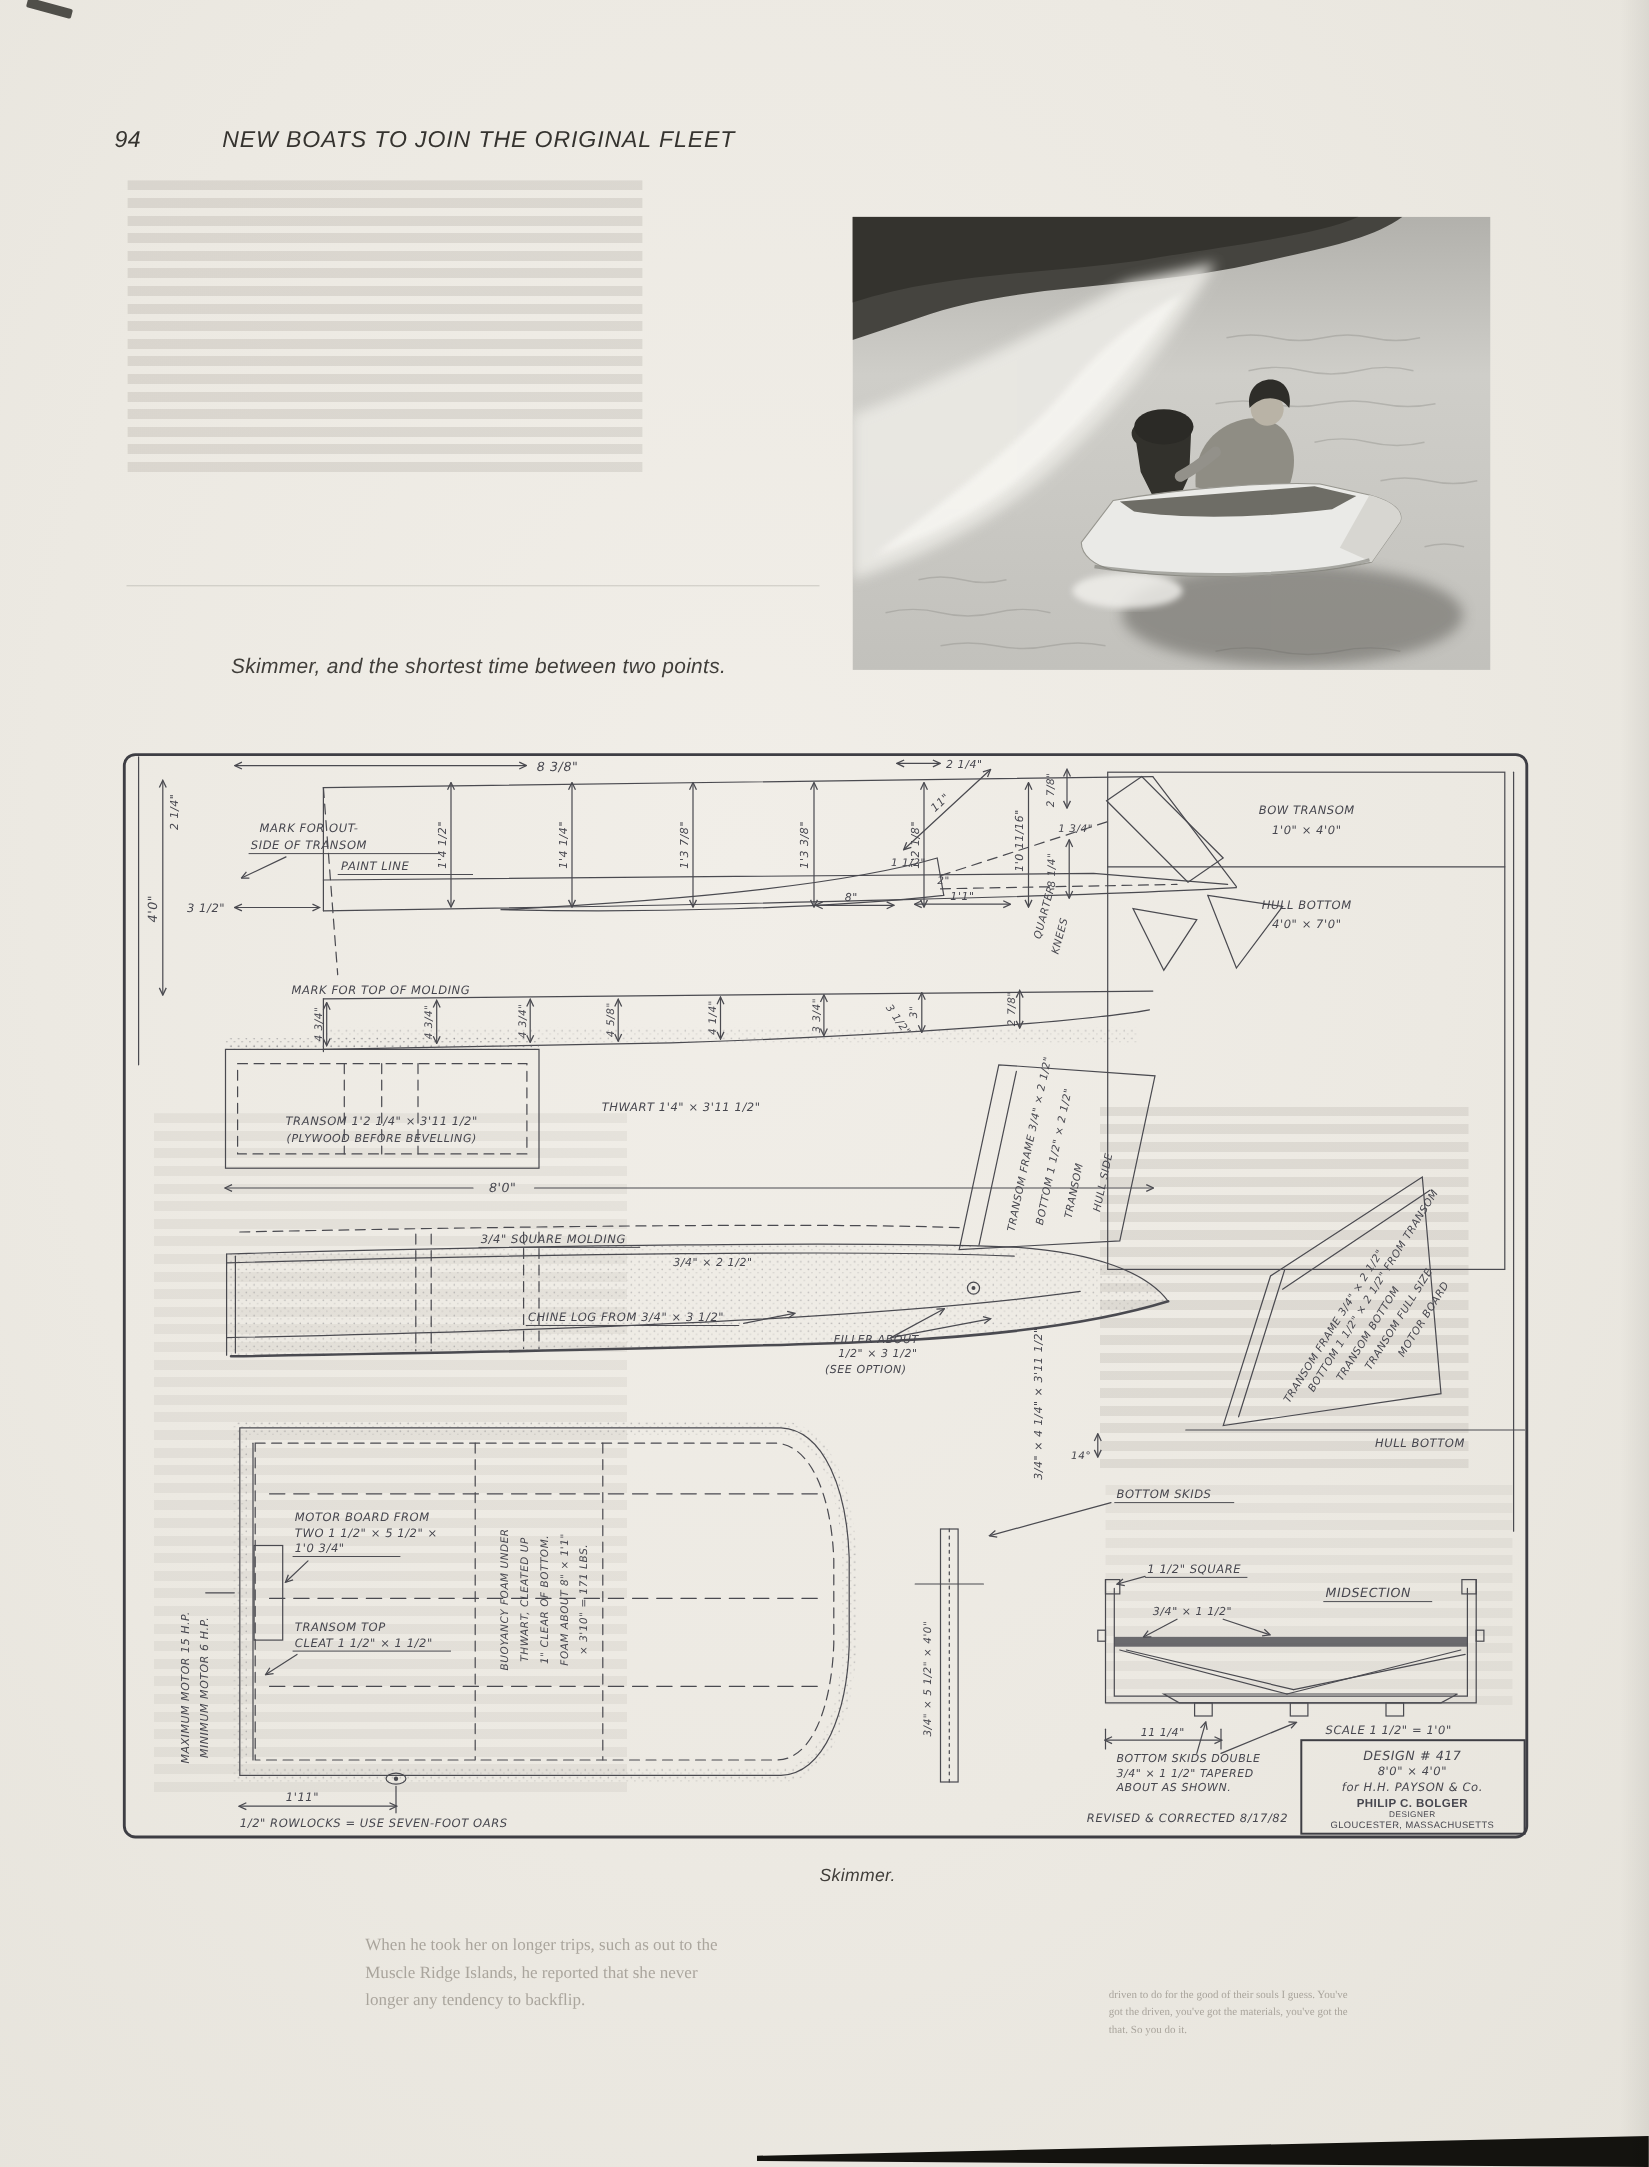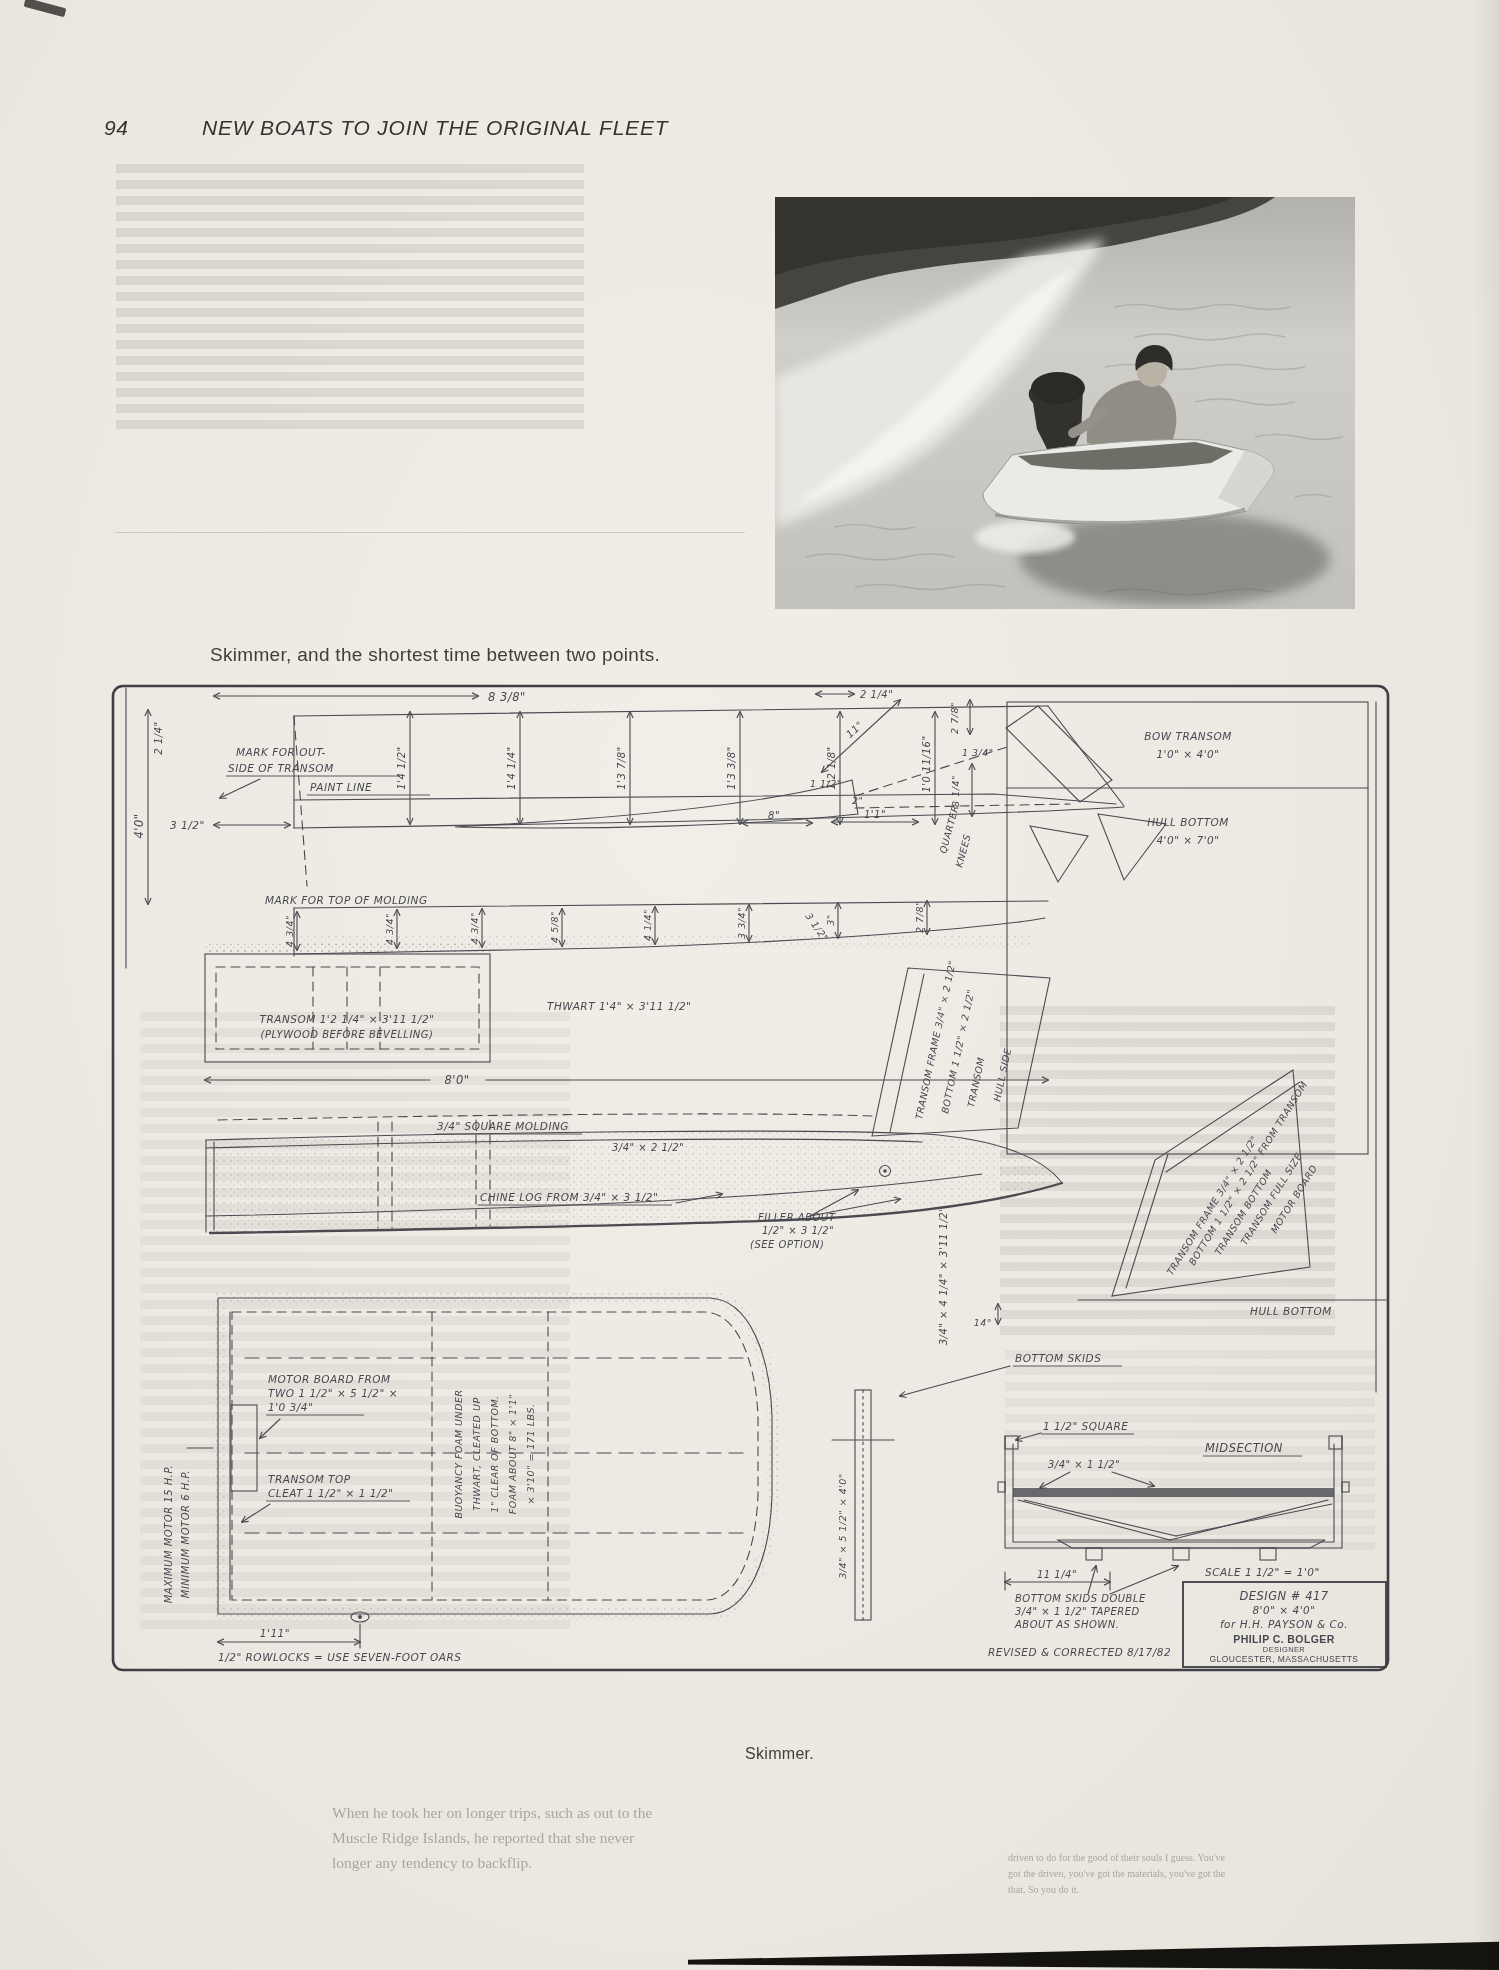--- a/index.html
+++ b/index.html
@@ -3,32 +3,32 @@
 <meta charset="utf-8">
 <style>
   html,body{margin:0;padding:0;background:#d8d5ce;}
   #page{position:relative;width:1499px;height:1970px;margin:0 auto;overflow:hidden;
         background:radial-gradient(ellipse at 45% 40%, #f1eee8 0%, #ece9e2 55%, #e6e3db 100%);
         font-family:"Liberation Sans", sans-serif;}
   #page::after{content:"";position:absolute;right:0;top:0;width:26px;height:100%;
         background:linear-gradient(to right, rgba(0,0,0,0), rgba(0,0,0,0.06));pointer-events:none;}
   .hdr-num{position:absolute;left:104px;top:116px;font-size:21px;font-style:italic;color:#35332f;letter-spacing:.5px;}
   .hdr-title{position:absolute;left:166px;top:116px;font-size:21px;font-style:italic;color:#35332f;letter-spacing:.8px;margin-left:36px;}
-  .cap{position:absolute;color:#403e3a;margin-top:48px;}
+  .cap{position:absolute;font-style:italic;color:#403e3a;}
   .cap1{left:210px;top:596px;font-size:19px;letter-spacing:.3px;}
   .cap2{left:745px;top:1697px;font-size:16px;letter-spacing:.3px;}
   .rule{position:absolute;left:115px;top:532px;width:630px;height:1px;background:rgba(60,55,50,.18);}
   .corner-mark{position:absolute;left:24px;top:3px;width:42px;height:9px;background:#35342f;border-radius:2px;transform:rotate(15deg);opacity:.85;}
   .bottom-wedge{position:absolute;left:688px;top:1940px;width:811px;height:30px;background:#14130f;
         clip-path:polygon(0 66%, 100% 6%, 100% 100%, 0 82%);}
   .ghostlines{position:absolute;z-index:1;
         background-image:repeating-linear-gradient(180deg, rgba(105,98,90,.17) 0px, rgba(105,98,90,.17) 9px, rgba(0,0,0,0) 9px, rgba(0,0,0,0) 16px);
         filter:blur(.5px);}
   .ghosttext{position:absolute;z-index:1;font-family:"Liberation Serif", serif;color:rgba(72,64,56,.40);
-        filter:blur(.3px);white-space:nowrap;margin-top:44px;}
+        filter:blur(.3px);white-space:nowrap;}
   .ghosttext div{line-height:1.62;}
   .photo{position:absolute;left:775px;top:197px;width:580px;height:412px;z-index:2;}
   #plan-svg{position:absolute;left:110px;top:676px;width:1280px;height:1000px;z-index:2;}
   svg text{fill:#47474f;font-family:"DejaVu Sans", sans-serif;font-style:italic;letter-spacing:.5px;}
   .t9{font-size:9.5px;} .t10{font-size:10px;} .t11{font-size:10.5px;} .t12{font-size:11.5px;}
   .print{font-style:normal;font-family:"Liberation Sans", sans-serif;letter-spacing:.4px;}
   .ln{stroke:#4a4a50;stroke-width:1.1;fill:none;stroke-linecap:round;}
   .ln2{stroke-width:2.3;}
   .lnb{stroke:#3e3e44;stroke-width:2.6;fill:none;}
   .dash{stroke-dasharray:9 6;}

